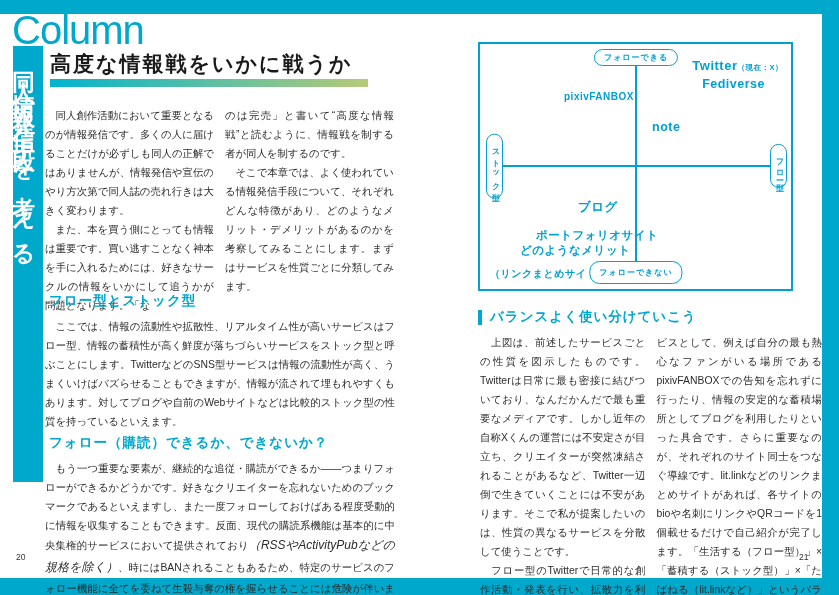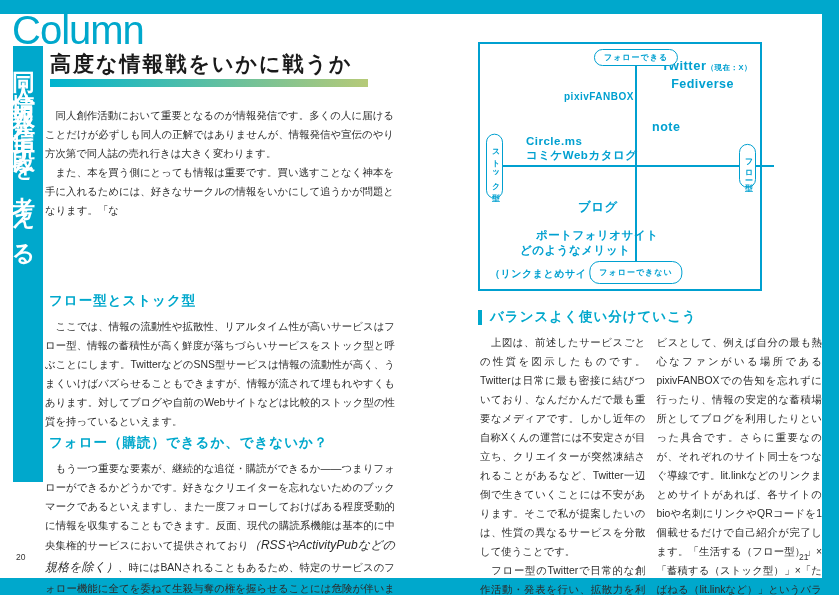--- a/index.html
+++ b/index.html
@@ -35,21 +35,21 @@
   .body-block { position:absolute; font-size:10.4px; line-height:1.83; text-align:justify; }
   .body-1 { left:45px; top:317px; width:350px; }
   .body-2 { left:45px; top:459px; width:350px; }
   .small-inline { font-size:12px;font-style:italic; }
 
   .pagenum { position:absolute; font-size:8.5px; color:#333; }
   .pagenum-left { left:16px; top:552px; }
   .pagenum-right { left:799px; top:552px; }
 
   
-  .diagram { position:absolute; left:478px; top:42px; width:284px; height:249px;
+  .diagram { position:absolute; left:478px; top:42px; width:315px; height:249px;
              border:2px solid var(--diagram,#00a0d0); background:#fff; }
   .dg-vline { position:absolute; left:155px; top:12px; width:2px; height:226px; background:var(--diagram,#00a0d0); }
   .dg-hline { position:absolute; left:20px; top:121px; width:274px; height:2px; background:var(--diagram,#00a0d0); }
   .dg-pill { position:absolute; border:1.5px solid var(--diagram,#00a0d0); border-radius:10px;
              color:var(--diagram,#00a0d0); font-weight:bold; background:#fff; font-size:8px; z-index:2; }
   .dg-pill-top { left:156px; top:5px; transform:translateX(-50%); padding:2px 9px; letter-spacing:1px; }
   .dg-pill-bottom { left:156px; bottom:5px; transform:translateX(-50%); padding:5px 9px; letter-spacing:1px; }
   .dg-pill-left { left:6px; top:122px; transform:translateY(-50%); writing-mode:vertical-rl; text-orientation:upright;
                   padding:8px 2px; letter-spacing:2px; }
   .dg-pill-right { right:4px; top:122px; transform:translateY(-50%); writing-mode:vertical-rl; text-orientation:upright;
@@ -77,20 +77,22 @@
   <div class="bar bar-right"></div>
 
   <div class="logo">Column</div>
   <div class="spine">同人情報発信手段を考える</div>
   <h1 class="page-title">高度な情報戦をいかに戦うか</h1>
   <div class="title-grad"></div>
 
   <div class="cols intro-cols">
     <div class="col">　同人創作活動において重要となるのが情報発信です。多くの人に届けることだけが必ずしも同人の正解ではありませんが、情報発信や宣伝のやり方次第で同人誌の売れ行きは大きく変わります。
 　また、本を買う側にとっても情報は重要です。買い逃すことなく神本を手に入れるためには、好きなサークルの情報をいかにして追うかが問題となります。「な</div>
+    <div class="col">のは完売」と書いて“高度な情報戦”と読むように、情報戦を制する者が同人を制するのです。
+　そこで本章では、よく使われている情報発信手段について、それぞれどんな特徴があり、どのようなメリット・デメリットがあるのかを考察してみることにします。まずはサービスを性質ごとに分類してみます。</div>
   </div>
 
   <div class="sec-head sec-head-1">
     <span>フロー型とストック型</span>
   </div>
   <p class="body-block body-1">　ここでは、情報の流動性や拡散性、リアルタイム性が高いサービスはフロー型、情報の蓄積性が高く鮮度が落ちづらいサービスをストック型と呼ぶことにします。TwitterなどのSNS型サービスは情報の流動性が高く、うまくいけばバズらせることもできますが、情報が流されて埋もれやすくもあります。対してブログや自前のWebサイトなどは比較的ストック型の性質を持っているといえます。</p>
 
   <div class="sec-head sec-head-2">
     <span>フォロー（購読）できるか、できないか？</span>
   </div>
@@ -104,24 +106,20 @@
 
     <div class="dg-pill dg-pill-top">フォローできる</div>
     <div class="dg-pill dg-pill-bottom">フォローできない</div>
     <div class="dg-pill dg-pill-left">ストック型</div>
     <div class="dg-pill dg-pill-right">フロー型</div>
 
     <div class="dg-item dg-twitter"><span>Twitter</span><span class="tiny">（現在：X）</span></div>
     <div class="dg-item dg-fediverse">Fediverse</div>
     <div class="dg-item dg-fanbox">pixivFANBOX</div>
     <div class="dg-item dg-note">note</div>
-    <div class="dg-item dg-circlems">
-      <div>Circle.ms</div>
-      <div>コミケWebカタログ</div>
-    </div>
     <div class="dg-item dg-blog">ブログ</div>
     <div class="dg-item dg-portfolio">ポートフォリオサイト</div>
     <div class="dg-item dg-ownsite">どのようなメリット</div>
     <div class="dg-item dg-linksite"><span>（リンクまとめサイト</span> <span class="tiny">lit.linkなど</span><span>）</span></div>
   </div>
 
   <div class="sec-head sec-head-3">
     <span>バランスよく使い分けていこう</span>
   </div>
   <div class="cols right-cols">

